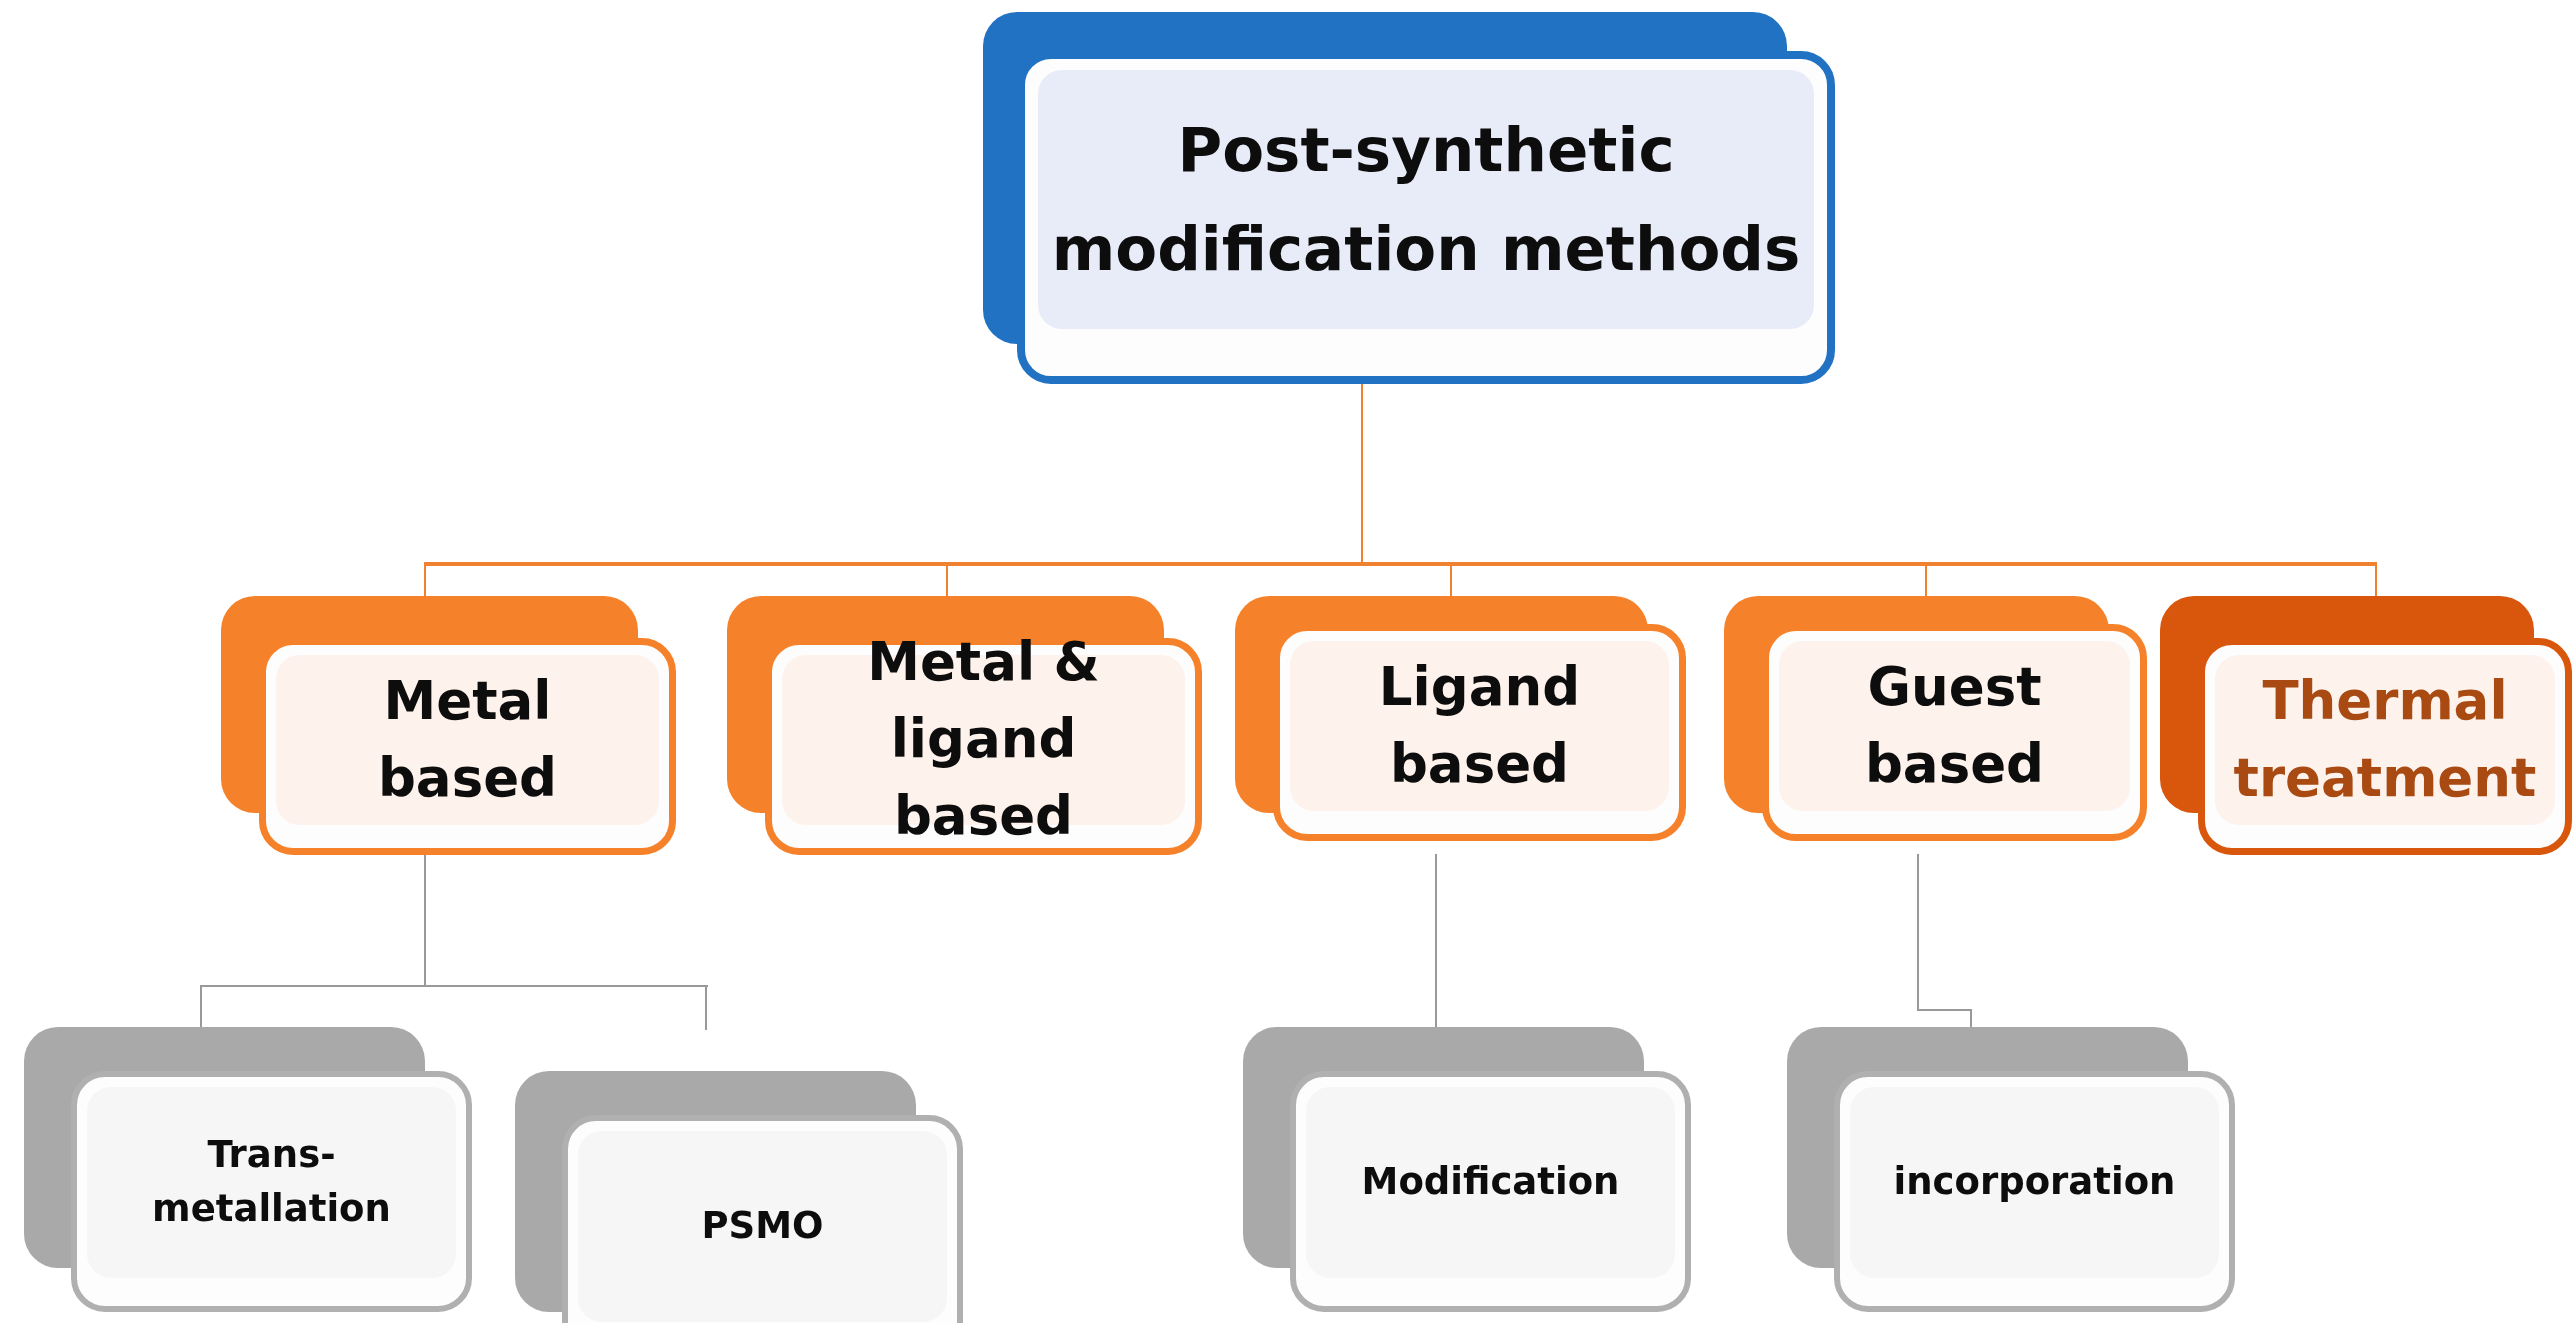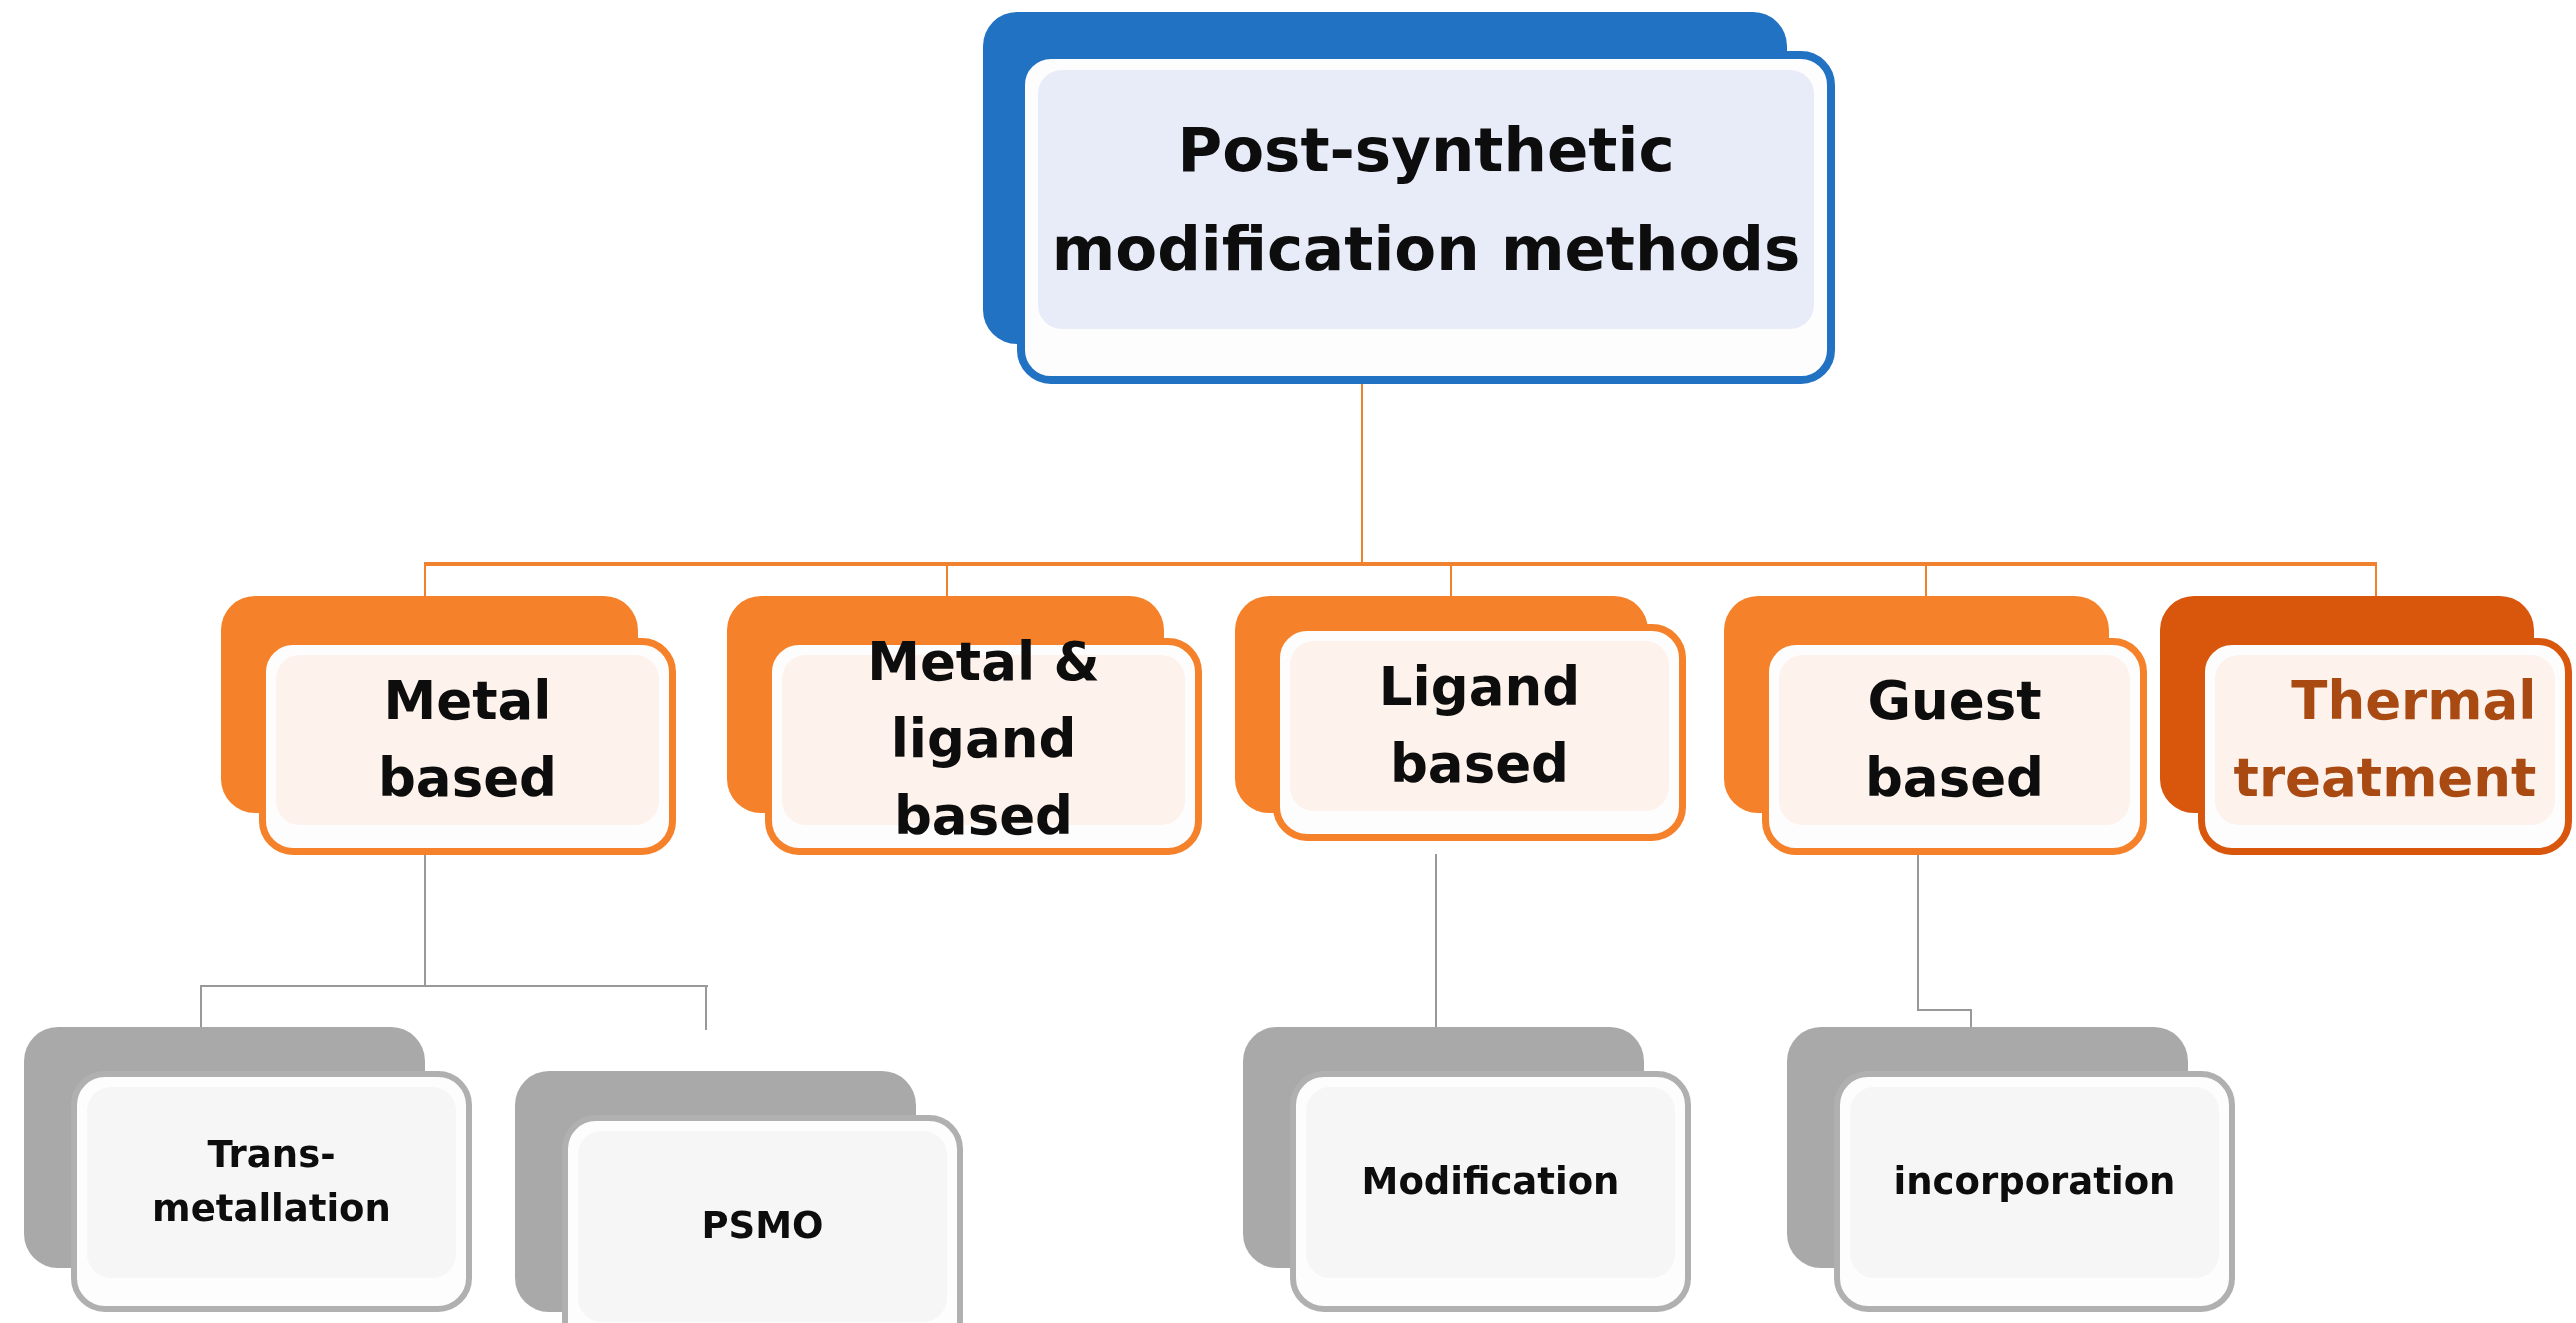--- a/index.html
+++ b/index.html
@@ -24,21 +24,21 @@
 
   
   .shadow.orange{background:#f5822a;}
   .card.orange{border:7.2px solid #f5822a;}
   .panel.peach{background:#fdf2ec;}
   .label.l2{font-size:53px;}
 
   
   .shadow.dkorange{background:#d9560d;}
   .card.dkorange{border:7.2px solid #d9560d;}
-  .label.thermal{color:#a84a12;text-align:right;}
+  .label.thermal{color:#a84a12;}
 
   
   .shadow.gray{background:#a9a9a9;}
   .card.gray{border:6.4px solid #b0b0b0;}
   .panel.graypanel{background:#f6f6f6;}
   .label.l3{font-size:37px;}
 
   
   .conn{position:absolute;}
   .conn.orange{background:#f0812f;}
@@ -101,21 +101,21 @@
     <div class="card orange" style="left:38px;top:28px;width:413px;height:217px;">
       <div class="panel peach" style="left:9.6px;top:9.6px;right:9.6px;height:170px;">
         <span class="label l2">Ligand
 based</span>
       </div>
     </div>
   </div>
 
   <div class="group" style="left:1724px;top:596px;width:423px;height:258px;">
     <div class="shadow orange" style="left:0;top:0;width:385px;height:217px;"></div>
-    <div class="card orange" style="left:38px;top:42px;width:385px;height:217px;">
+    <div class="card orange" style="left:38px;top:28px;width:385px;height:217px;">
       <div class="panel peach" style="left:9.6px;top:9.6px;right:9.6px;height:170px;">
         <span class="label l2">Guest
 based</span>
       </div>
     </div>
   </div>
 
   <div class="group" style="left:2160px;top:596px;width:412px;height:258px;">
     <div class="shadow dkorange" style="left:0;top:0;width:374px;height:217px;"></div>
     <div class="card dkorange" style="left:38px;top:42px;width:374px;height:217px;">

